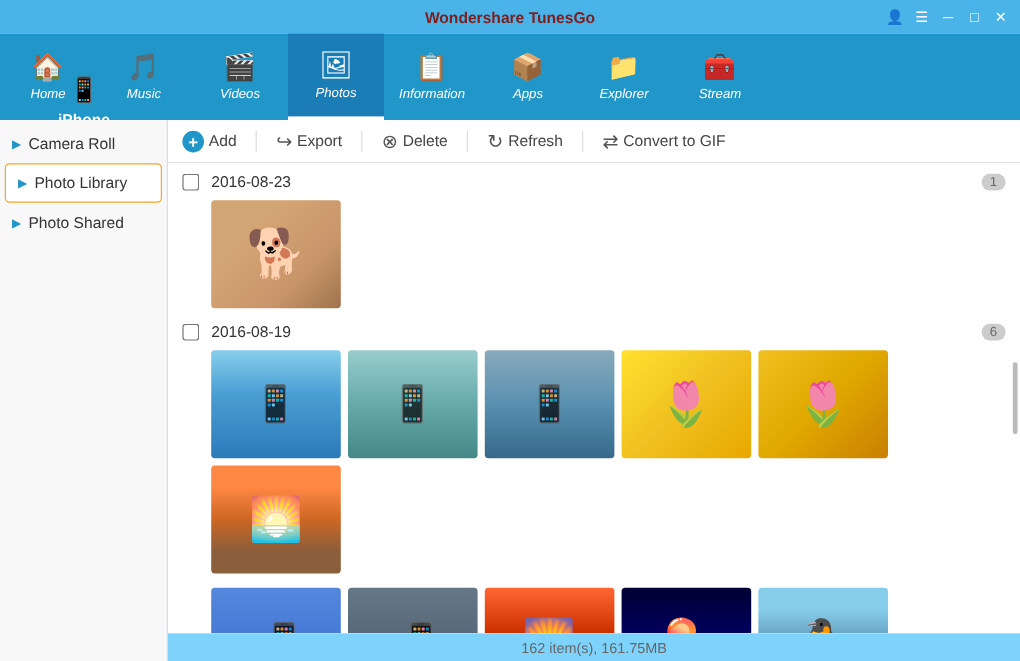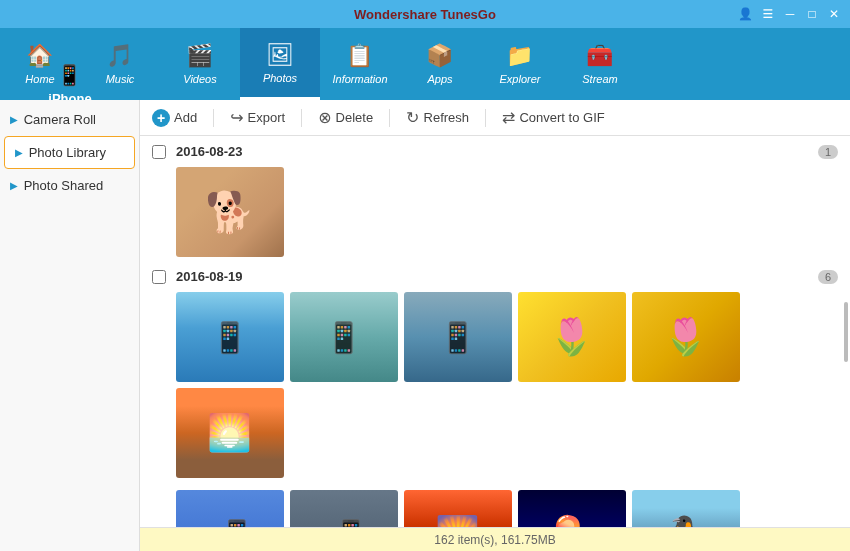--- a/index.html
+++ b/index.html
@@ -157,21 +157,21 @@
 
     
     .date-group { margin-bottom: 12px; }
     .date-header {
       display: flex;
       align-items: center;
       margin-bottom: 8px;
       gap: 10px;
     }
     .date-header input[type=checkbox] { width: 14px; height: 14px; }
-    .date-label { font-size: 13px; font-weight: bold; color: #333; flex: 1; }
+    .date-label { font-size: 13px; font-weight: normal; color: #333; flex: 1; }
     .date-count {
       background: #ccc;
       color: #666;
       font-size: 11px;
       border-radius: 10px;
       padding: 1px 7px;
     }
 
     
     .photo-grid { display: flex; gap: 6px; flex-wrap: wrap; padding-left: 24px; }
@@ -233,21 +233,21 @@
       width: 4px;
       height: 60px;
       background: #bbb;
       border-radius: 2px;
       transform: translateY(-50%);
     }
 
     
     .status-bar {
       height: 24px;
-      background: #fef9c3;
+      background: #7dd3fc;
       border-top: 1px solid #e0e0e0;
       display: flex;
       align-items: center;
       justify-content: center;
       font-size: 12px;
       color: #666;
     }
   </style>
 </head>
 <body>

